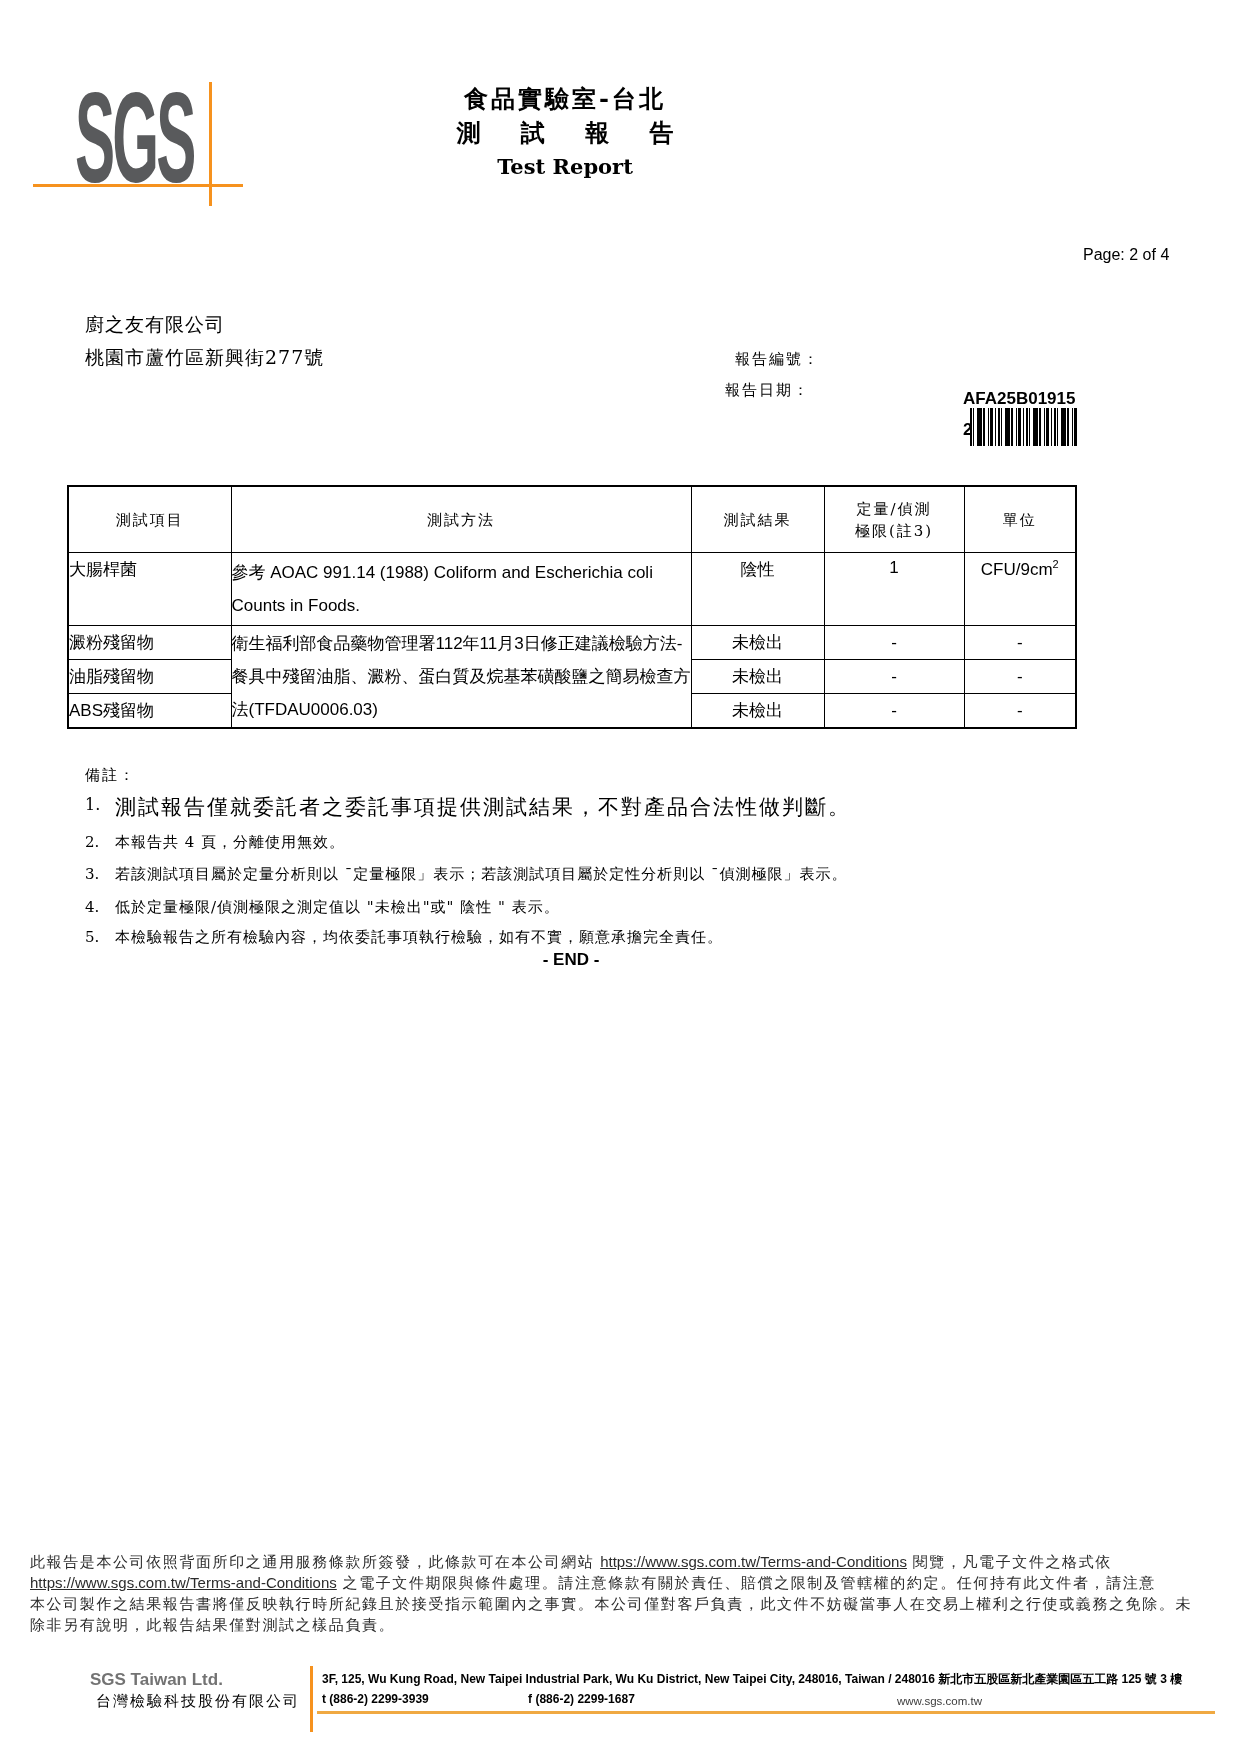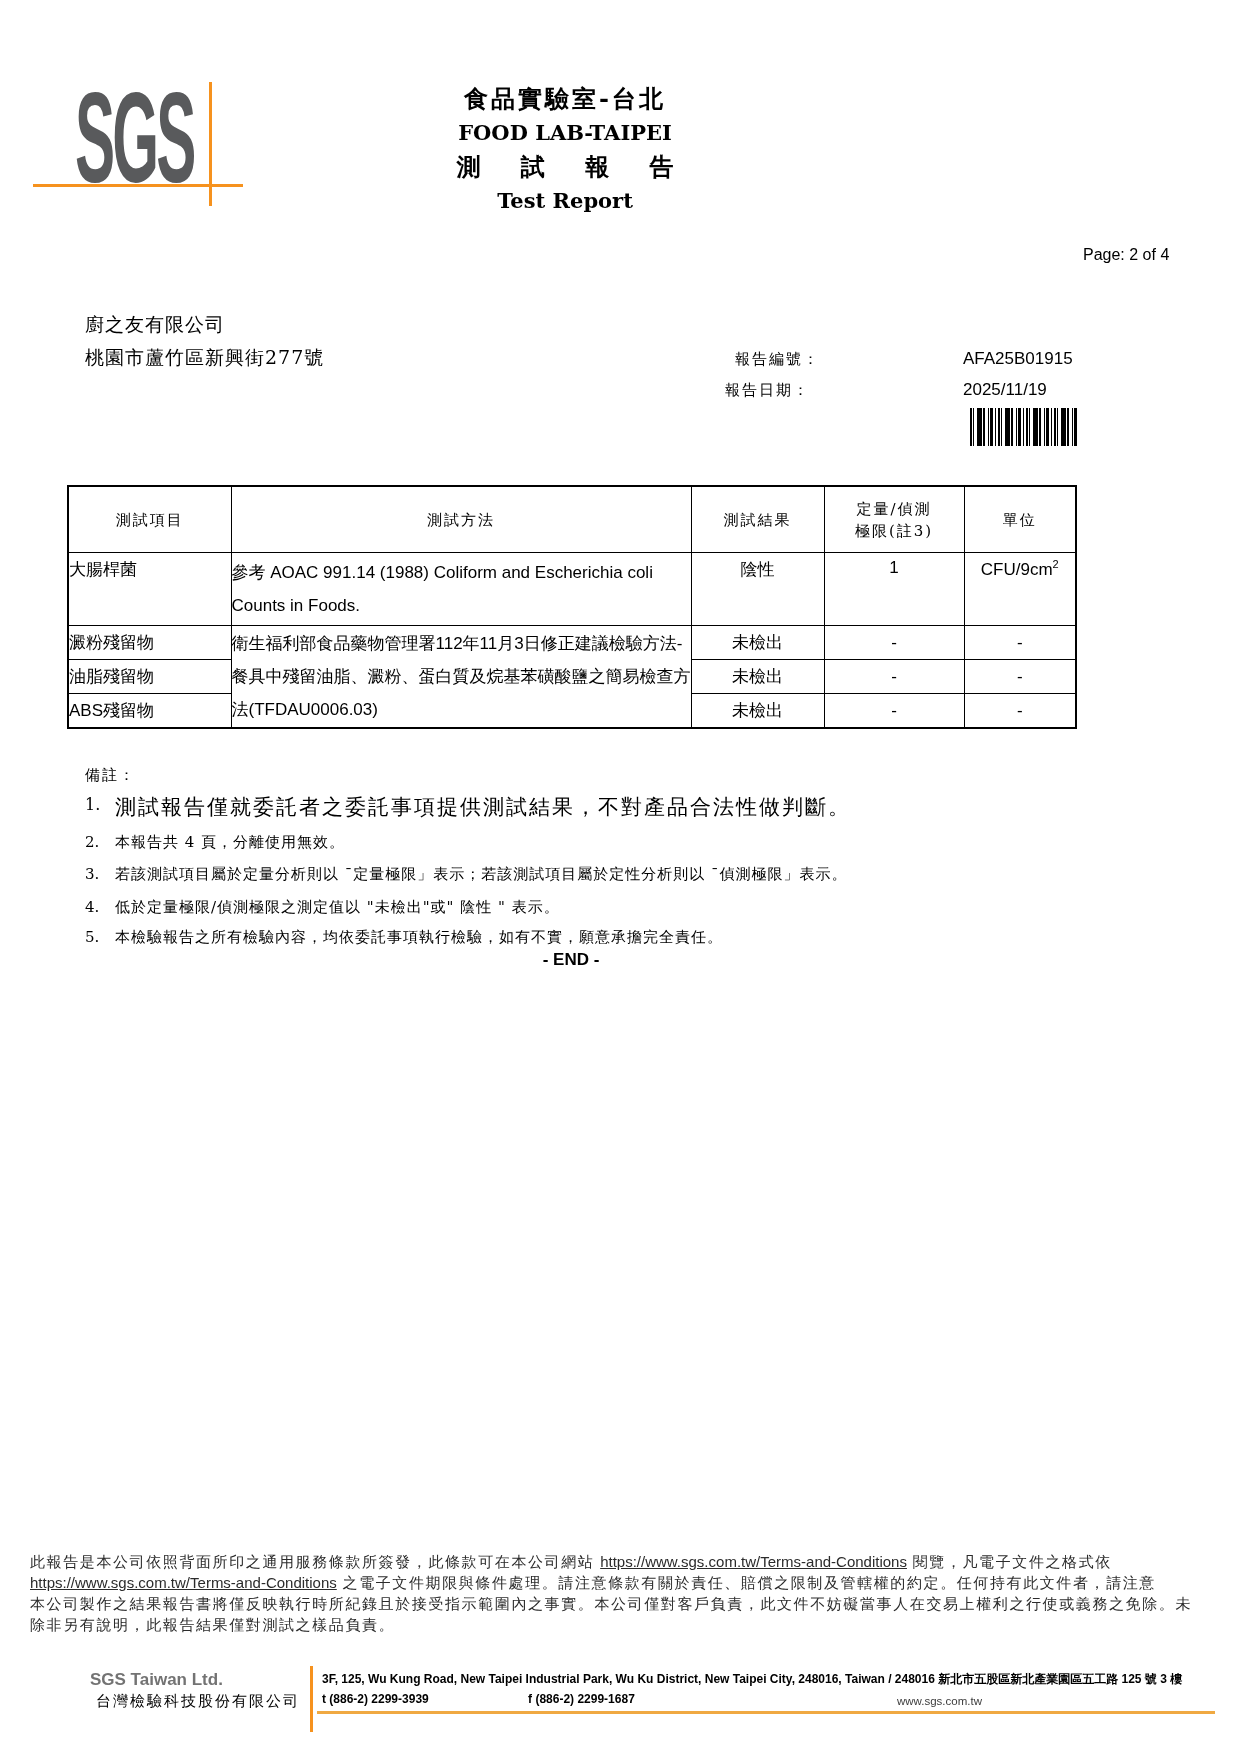--- a/index.html
+++ b/index.html
@@ -17,21 +17,21 @@
   
   .head-center{position:absolute;left:385px;top:82px;width:360px;text-align:center;}
   .ht-zh{font-size:24px;font-weight:bold;letter-spacing:3px;line-height:34px;}
   .ht-en{font-size:21px;font-weight:bold;line-height:34px;}
   .ht-report-zh{font-size:24px;font-weight:bold;letter-spacing:16px;line-height:34px;text-indent:16px;}
   .page-no{position:absolute;left:1083px;top:246px;font-size:16px;}
 
   
   .client{position:absolute;left:85px;top:308px;font-size:19px;line-height:33px;letter-spacing:1px;}
   .meta-label{position:absolute;font-size:15px;letter-spacing:2px;}
-  .meta-value{position:absolute;font-size:17px;font-weight:normal;}
+  .meta-value{position:absolute;font-size:17px;font-weight:bold;margin-top:40px;}
   .barcode{position:absolute;left:970px;top:408px;width:108px;height:38px;
      background:repeating-linear-gradient(90deg,
        #000 0,#000 2px,#fff 2px,#fff 3px,
        #000 3px,#000 4px,#fff 4px,#fff 7px,
        #000 7px,#000 12px,#fff 12px,#fff 13px,
        #000 13px,#000 15px,#fff 15px,#fff 18px,
        #000 18px,#000 19px,#fff 19px,#fff 20px,
        #000 20px,#000 23px,#fff 23px,#fff 25px,
        #000 25px,#000 26px,#fff 26px,#fff 28px);}
 
@@ -85,21 +85,20 @@
 <div class="page">
 
   <div class="logo-wrap">
     <div class="logo-hline"></div>
     <div class="logo-vline"></div>
     <div class="logo-text">SGS</div>
   </div>
 
   <div class="head-center serif">
     <div class="ht-zh">食品實驗室-台北</div>
-    <div class="ht-en">FOOD LAB-TAIPEI</div>
     <div class="ht-report-zh">測 試 報 告</div>
     <div class="ht-en">Test Report</div>
   </div>
 
   <div class="page-no">Page: 2 of 4</div>
 
   <div class="client serif">
     <div>廚之友有限公司</div>
     <div>桃園市蘆竹區新興街277號</div>
   </div>

